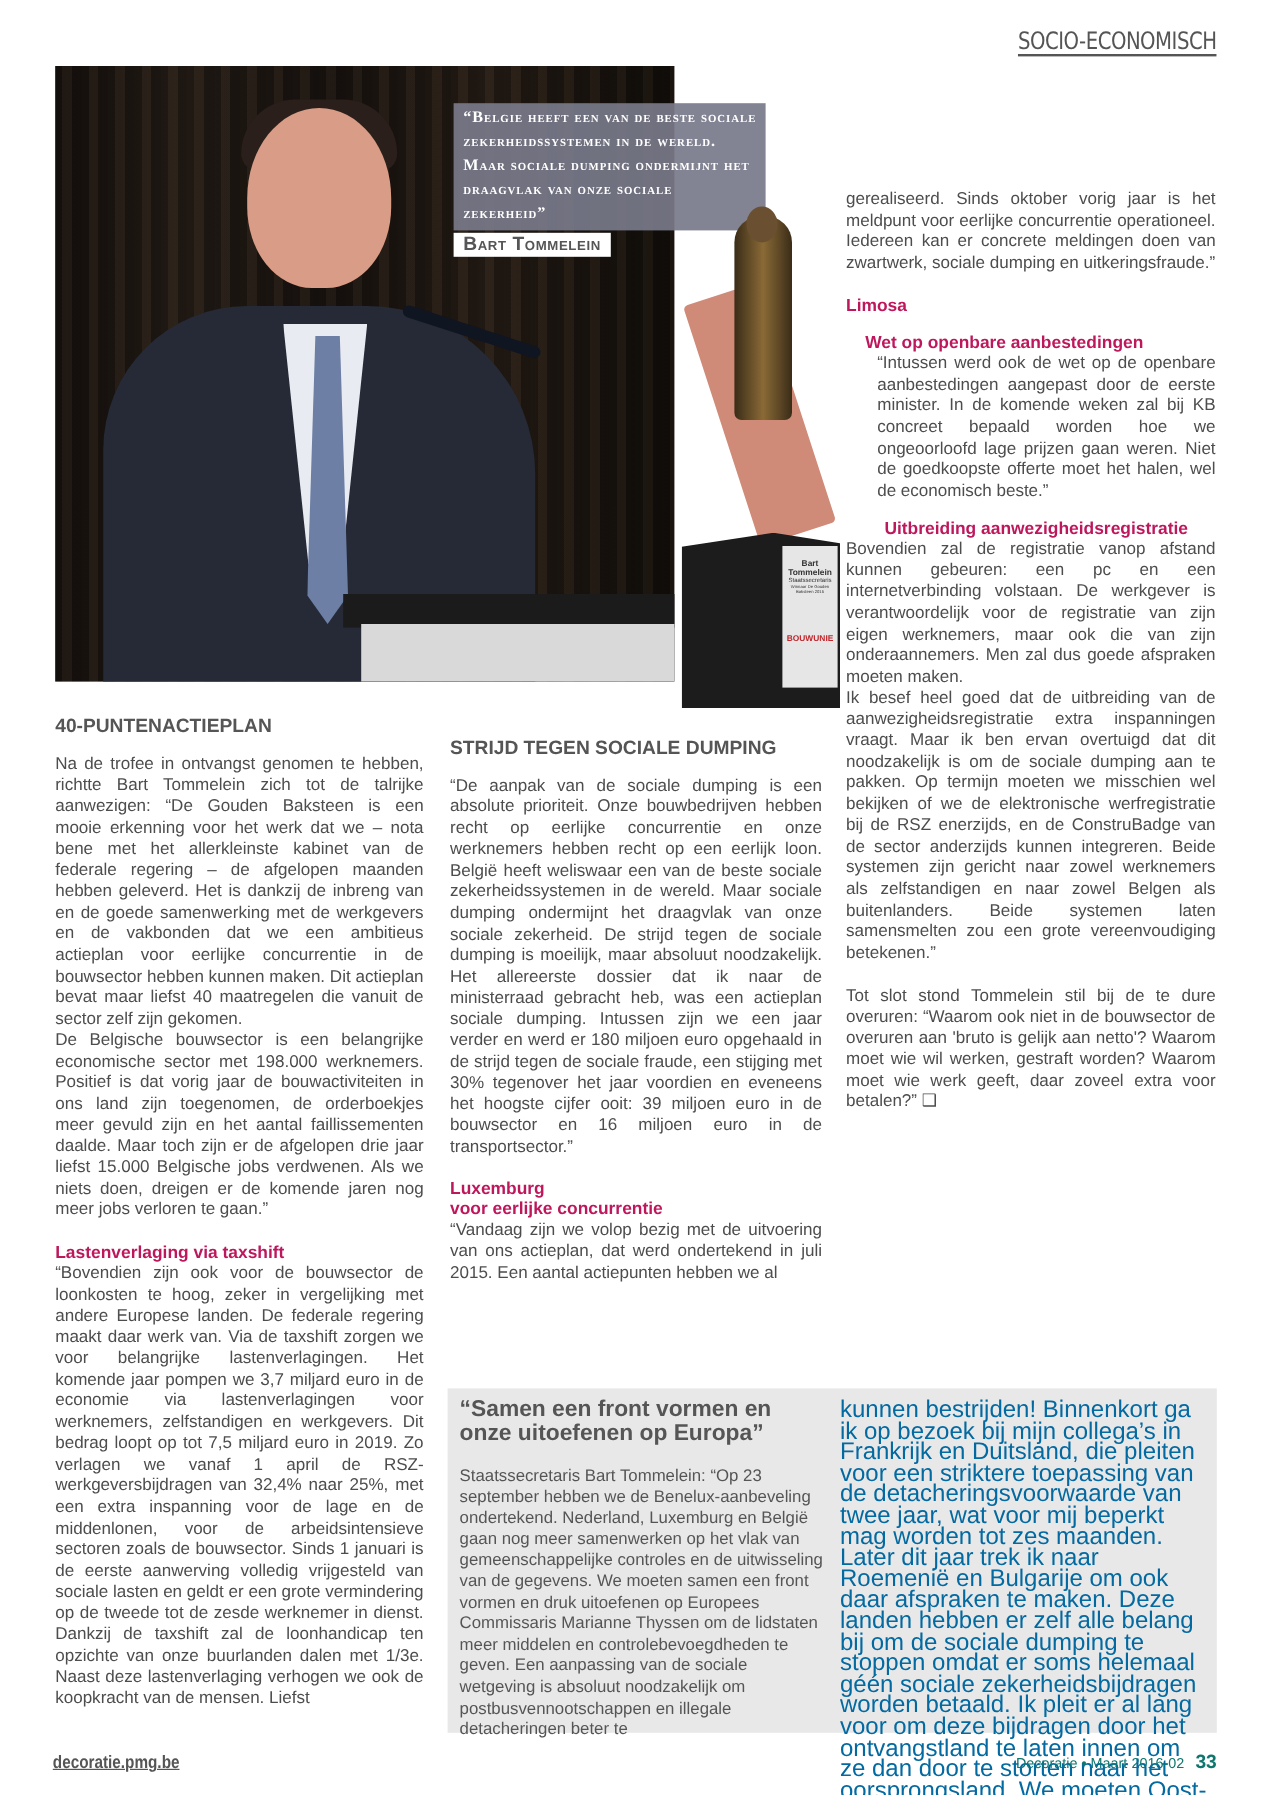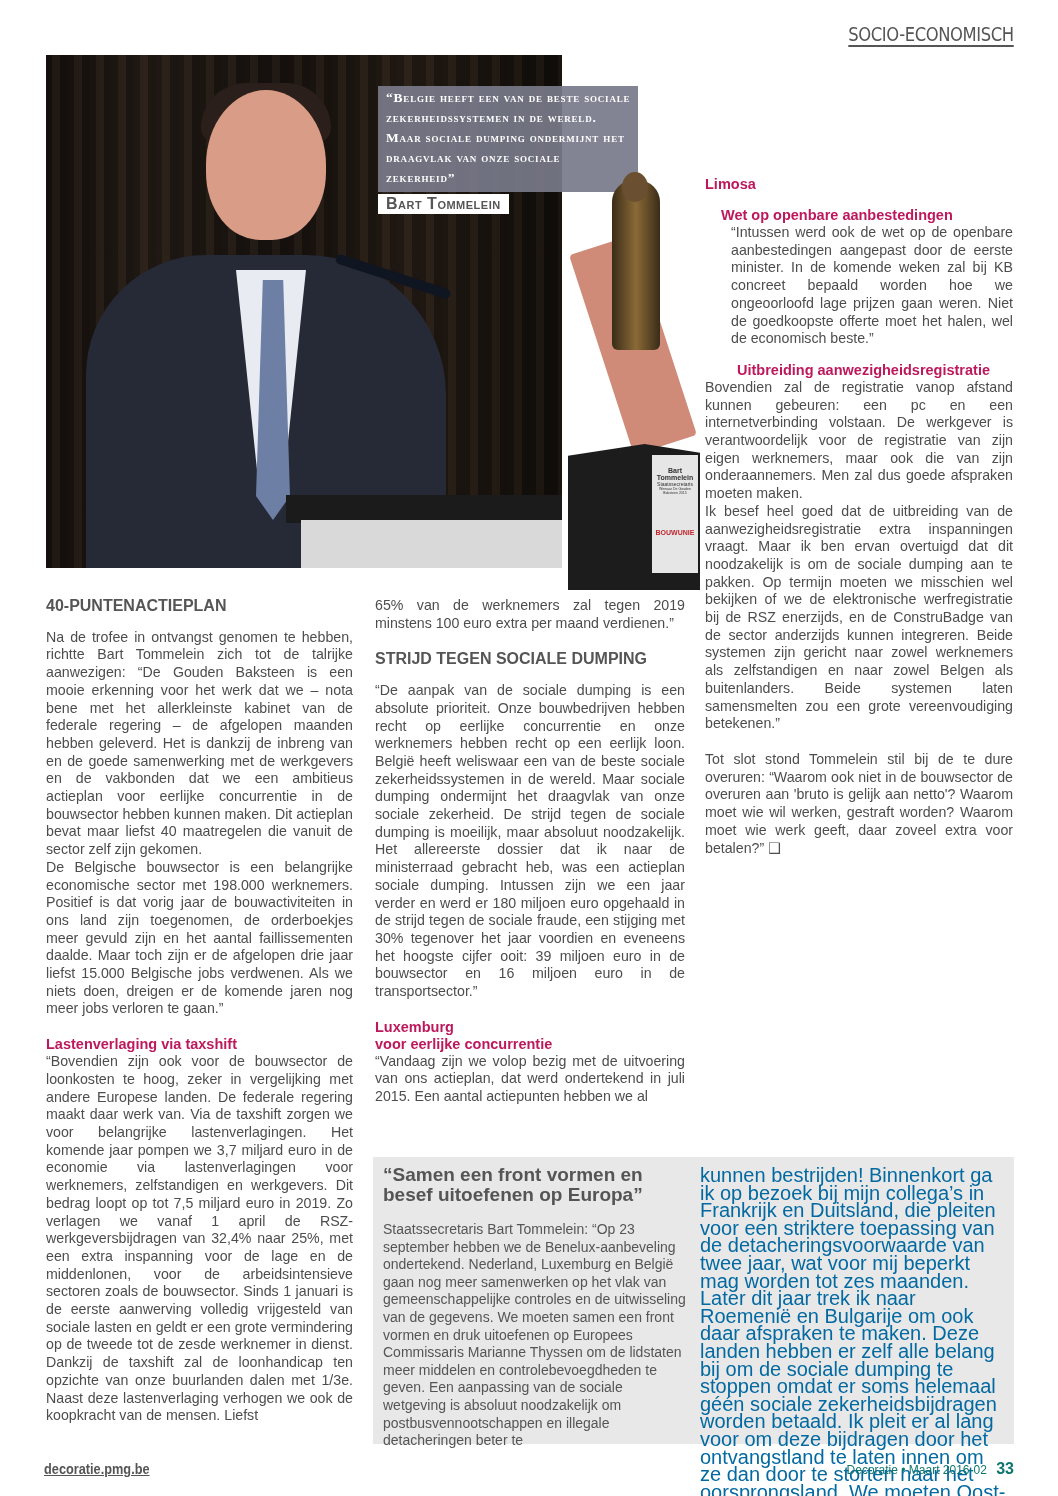--- a/index.html
+++ b/index.html
@@ -114,49 +114,49 @@
 <div class="abs col col1">
   <div class="h-caps">40-PUNTENACTIEPLAN</div>
   <p>Na de trofee in ontvangst genomen te hebben, richtte Bart Tommelein zich tot de talrijke aanwezigen: “De Gouden Baksteen is een mooie erkenning voor het werk dat we – nota bene met het allerkleinste kabinet van de federale regering – de afgelopen maanden hebben geleverd. Het is dankzij de inbreng van en de goede samenwerking met de werkgevers en de vakbonden dat we een ambitieus actieplan voor eerlijke concurrentie in de bouwsector hebben kunnen maken. Dit actieplan bevat maar liefst 40 maatregelen die vanuit de sector zelf zijn gekomen.</p>
   <p>De Belgische bouwsector is een belangrijke economische sector met 198.000 werknemers. Positief is dat vorig jaar de bouwactiviteiten in ons land zijn toegenomen, de orderboekjes meer gevuld zijn en het aantal faillissementen daalde. Maar toch zijn er de afgelopen drie jaar liefst 15.000 Belgische jobs verdwenen. Als we niets doen, dreigen er de komende jaren nog meer jobs verloren te gaan.”</p>
   <div class="gap"></div>
   <div class="h-sub">Lastenverlaging via taxshift</div>
   <p>“Bovendien zijn ook voor de bouwsector de loonkosten te hoog, zeker in vergelijking met andere Europese landen. De federale regering maakt daar werk van. Via de taxshift zorgen we voor belangrijke lastenverlagingen. Het komende jaar pompen we 3,7 miljard euro in de economie via lastenverlagingen voor werknemers, zelfstandigen en werkgevers. Dit bedrag loopt op tot 7,5 miljard euro in 2019. Zo verlagen we vanaf 1 april de RSZ-werkgeversbijdragen van 32,4% naar 25%, met een extra inspanning voor de lage en de middenlonen, voor de arbeidsintensieve sectoren zoals de bouwsector. Sinds 1 januari is de eerste aanwerving volledig vrijgesteld van sociale lasten en geldt er een grote vermindering op de tweede tot de zesde werknemer in dienst. Dankzij de taxshift zal de loonhandicap ten opzichte van onze buurlanden dalen met 1/3e. Naast deze lastenverlaging verhogen we ook de koopkracht van de mensen. Liefst</p>
 </div>
 
 <div class="abs col col2">
-  <p>65% van de werknemers zal tegen 2019 minstens 100 euro extra per maand verdienen.”</p>
   <div class="gap"></div>
   <div class="h-caps">STRIJD TEGEN SOCIALE DUMPING</div>
   <p>“De aanpak van de sociale dumping is een absolute prioriteit. Onze bouwbedrijven hebben recht op eerlijke concurrentie en onze werknemers hebben recht op een eerlijk loon. België heeft weliswaar een van de beste sociale zekerheidssystemen in de wereld. Maar sociale dumping ondermijnt het draagvlak van onze sociale zekerheid. De strijd tegen de sociale dumping is moeilijk, maar absoluut noodzakelijk. Het allereerste dossier dat ik naar de ministerraad gebracht heb, was een actieplan sociale dumping. Intussen zijn we een jaar verder en werd er 180 miljoen euro opgehaald in de strijd tegen de sociale fraude, een stijging met 30% tegenover het jaar voordien en eveneens het hoogste cijfer ooit: 39 miljoen euro in de bouwsector en 16 miljoen euro in de transportsector.”</p>
   <div class="gap"></div>
   <div class="h-sub">Luxemburg</div>
   <div class="h-sub">voor eerlijke concurrentie</div>
   <p>“Vandaag zijn we volop bezig met de uitvoering van ons actieplan, dat werd ondertekend in juli 2015. Een aantal actiepunten hebben we al</p>
 </div>
 
 <div class="abs col col3">
+  <p>gerealiseerd. Sinds oktober vorig jaar is het meldpunt voor eerlijke concurrentie operationeel. Iedereen kan er concrete meldingen doen van zwartwerk, sociale dumping en uitkeringsfraude.”</p>
   <div class="gap"></div>
   <div class="h-sub">Limosa</div>
   <div class="gap" style="height:14px"></div>
   <div style="padding-left:16px">
     <div class="h-sub">Wet op openbare aanbestedingen</div>
     <p style="padding-left:10px">“Intussen werd ook de wet op de openbare aanbestedingen aangepast door de eerste minister. In de komende weken zal bij KB concreet bepaald worden hoe we ongeoorloofd lage prijzen gaan weren. Niet de goedkoopste offerte moet het halen, wel de economisch beste.”</p>
     <div class="gap" style="height:14px"></div>
     <div class="h-sub" style="padding-left:16px">Uitbreiding aanwezigheidsregistratie</div>
   </div>
   <p>Bovendien zal de registratie vanop afstand kunnen gebeuren: een pc en een internetverbinding volstaan. De werkgever is verantwoordelijk voor de registratie van zijn eigen werknemers, maar ook die van zijn onderaannemers. Men zal dus goede afspraken moeten maken.</p>
   <p>Ik besef heel goed dat de uitbreiding van de aanwezigheidsregistratie extra inspanningen vraagt. Maar ik ben ervan overtuigd dat dit noodzakelijk is om de sociale dumping aan te pakken. Op termijn moeten we misschien wel bekijken of we de elektronische werfregistratie bij de RSZ enerzijds, en de ConstruBadge van de sector anderzijds kunnen integreren. Beide systemen zijn gericht naar zowel werknemers als zelfstandigen en naar zowel Belgen als buitenlanders. Beide systemen laten samensmelten zou een grote vereenvoudiging betekenen.”</p>
   <div class="gap"></div>
   <p>Tot slot stond Tommelein stil bij de te dure overuren: “Waarom ook niet in de bouwsector de overuren aan 'bruto is gelijk aan netto'? Waarom moet wie wil werken, gestraft worden? Waarom moet wie werk geeft, daar zoveel extra voor betalen?” ❑</p>
 </div>
 
 <div class="abs box">
   <div class="box-left">
-    <div class="box-title">“Samen een front vormen en besef uitoefenen op Europa”</div>
+    <div class="box-title">“Samen een front vormen en onze uitoefenen op Europa”</div>
     <div>Staatssecretaris Bart Tommelein: “Op 23 september hebben we de Benelux-aanbeveling ondertekend. Nederland, Luxemburg en België gaan nog meer samenwerken op het vlak van gemeenschappelijke controles en de uitwisseling van de gegevens. We moeten samen een front vormen en druk uitoefenen op Europees Commissaris Marianne Thyssen om de lidstaten meer middelen en controlebevoegdheden te geven. Een aanpassing van de sociale wetgeving is absoluut noodzakelijk om postbusvennootschappen en illegale detacheringen beter te</div>
   </div>
   <div class="box-right">kunnen bestrijden! Binnenkort ga ik op bezoek bij mijn collega’s in Frankrijk en Duitsland, die pleiten voor een striktere toepassing van de detacheringsvoorwaarde van twee jaar, wat voor mij beperkt mag worden tot zes maanden. Later dit jaar trek ik naar Roemenië en Bulgarije om ook daar afspraken te maken. Deze landen hebben er zelf alle belang bij om de sociale dumping te stoppen omdat er soms helemaal géén sociale zekerheidsbijdragen worden betaald. Ik pleit er al lang voor om deze bijdragen door het ontvangstland te laten innen om ze dan door te storten naar het oorsprongsland. We moeten Oost-Europa de incentives geven om mee te werken.”</div>
 </div>
 
 <div class="abs footer-left">decoratie.pmg.be</div>
 <div class="abs footer-right">
   <span>Decoratie • Maart 2016-02</span>
   <span class="page">33</span>
 </div>

